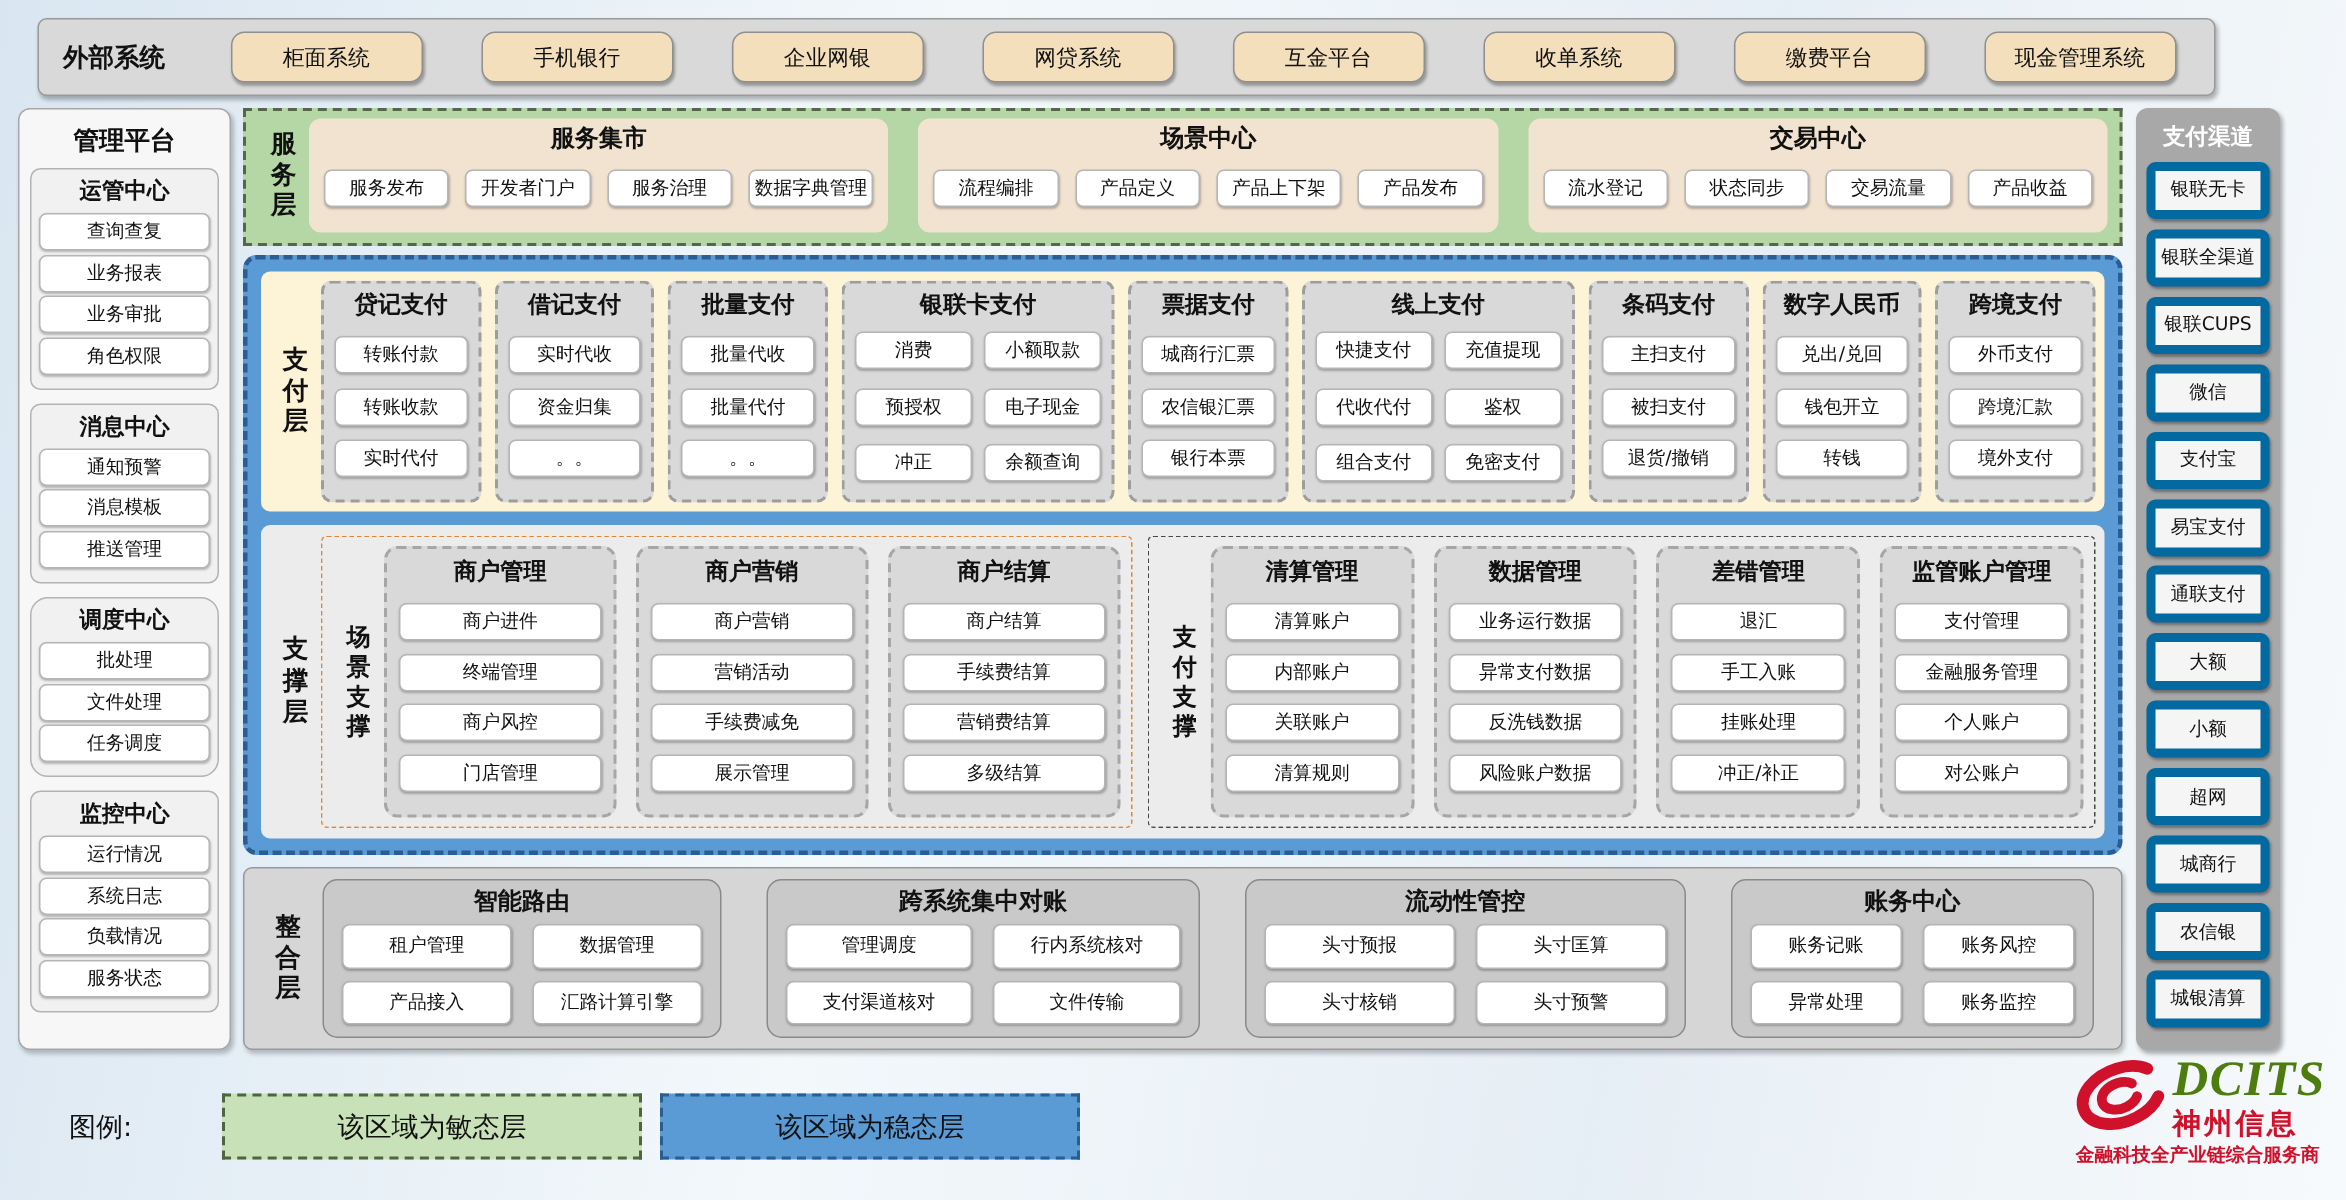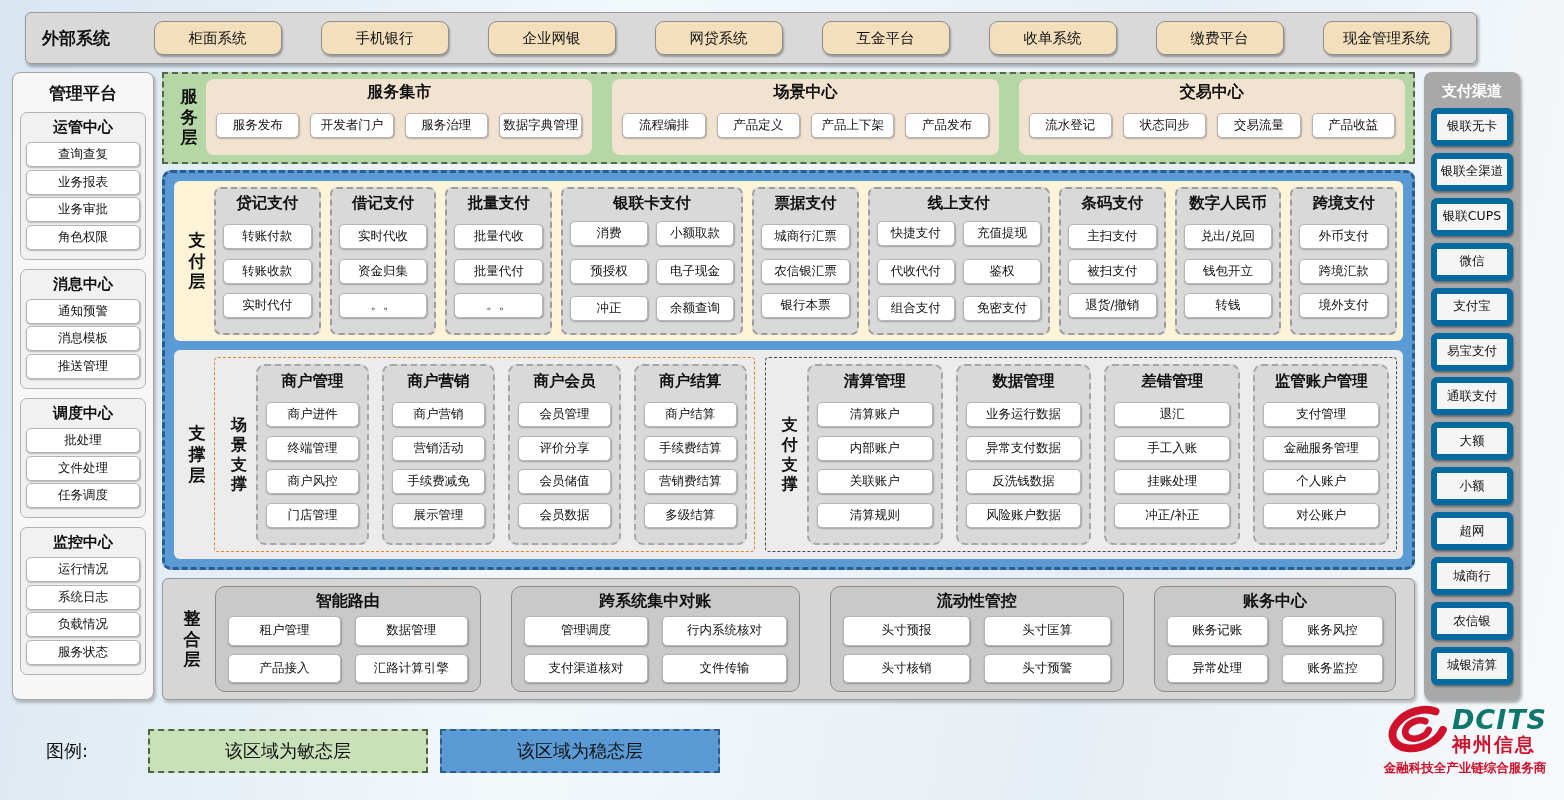--- a/index.html
+++ b/index.html
@@ -102,21 +102,21 @@
   
   .legend{position:absolute;left:46px;top:729px;display:flex;align-items:center;}
   .legend-label{font-size:18px;margin-right:60px;}
   .legend-box{width:280px;height:44px;display:flex;align-items:center;justify-content:center;font-size:18px;}
   .legend-box.green{background:#c9e1b8;border:2px dashed #4e663f;margin-right:12px;font-family:Liberation Serif, serif;}
   .legend-box.blue{background:#5b9bd5;border:2.5px dashed #2a5d91;}
 
   .logo{position:absolute;right:6px;top:703px;width:186px;display:flex;flex-direction:column;align-items:center;}
   .logo-top{display:flex;align-items:center;gap:3px;}
   .logo-texts{display:flex;flex-direction:column;line-height:1.08;}
-  .logo-brand{color:#0f766e;font-weight:bold;font-style:italic;font-size:27px;letter-spacing:1px;}
+  .logo-brand{color:#4d7c0f;font-weight:bold;font-style:italic;font-size:33px;letter-spacing:1px;font-family:Liberation Serif, serif;}
   .logo-company{color:#d0112b;font-size:19px;font-weight:bold;letter-spacing:2px;}
   .logo-tagline{color:#d0112b;font-size:12.5px;font-weight:bold;margin-top:3px;white-space:nowrap;}
 </style>
 </head>
 <body>
 
 <div class="canvas">
 
   <div class="topbar">
     <div class="topbar-label">外部系统</div>
@@ -145,21 +145,21 @@
           </div>
         </div>
         <div class="mgmt-section" style="flex-grow: 4;">
           <div class="mgmt-title">消息中心</div>
           <div class="mgmt-items">
             <div class="wbtn">通知预警</div>
             <div class="wbtn">消息模板</div>
             <div class="wbtn">推送管理</div>
           </div>
         </div>
-        <div class="mgmt-section" style="flex-grow: 4;">
+        <div class="mgmt-section" style="flex-grow: 4; border-radius: 12px;">
           <div class="mgmt-title">调度中心</div>
           <div class="mgmt-items">
             <div class="wbtn">批处理</div>
             <div class="wbtn">文件处理</div>
             <div class="wbtn">任务调度</div>
           </div>
         </div>
         <div class="mgmt-section" style="flex-grow: 5;">
           <div class="mgmt-title">监控中心</div>
           <div class="mgmt-items">
@@ -304,29 +304,20 @@
                   <div class="wbtn">门店管理</div>
                 </div>
               </div>
               <div class="zone-col">
                 <div class="zc-title">商户营销</div>
                 <div class="zc-items">
                   <div class="wbtn">商户营销</div>
                   <div class="wbtn">营销活动</div>
                   <div class="wbtn">手续费减免</div>
                   <div class="wbtn">展示管理</div>
-                </div>
-              </div>
-              <div class="zone-col">
-                <div class="zc-title">商户会员</div>
-                <div class="zc-items">
-                  <div class="wbtn">会员管理</div>
-                  <div class="wbtn">评价分享</div>
-                  <div class="wbtn">会员储值</div>
-                  <div class="wbtn">会员数据</div>
                 </div>
               </div>
               <div class="zone-col">
                 <div class="zc-title">商户结算</div>
                 <div class="zc-items">
                   <div class="wbtn">商户结算</div>
                   <div class="wbtn">手续费结算</div>
                   <div class="wbtn">营销费结算</div>
                   <div class="wbtn">多级结算</div>
                 </div>

